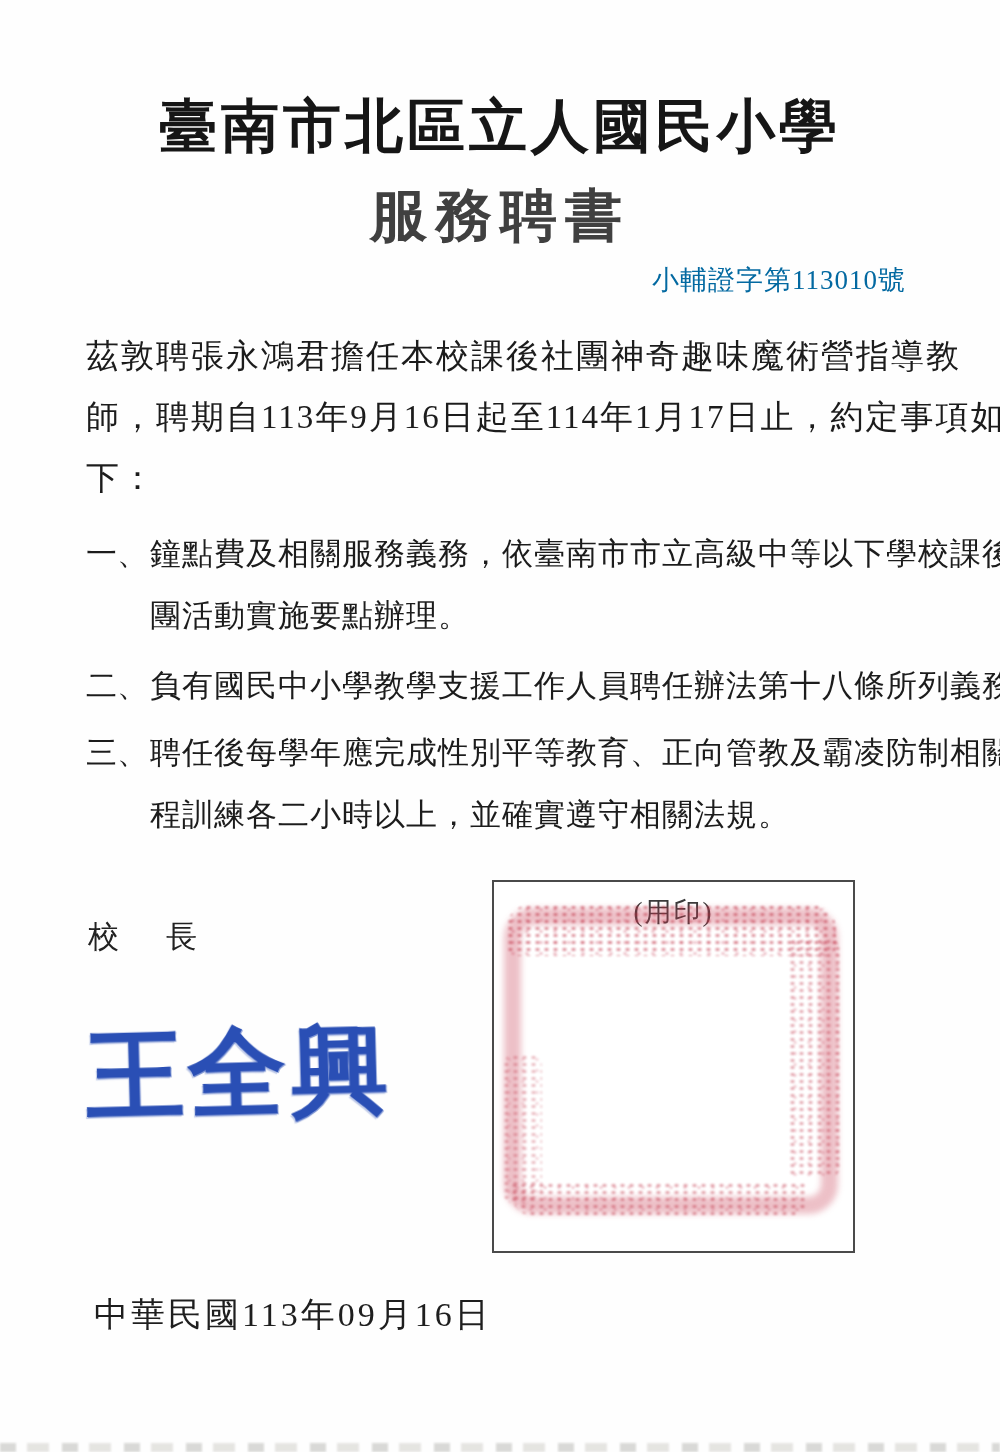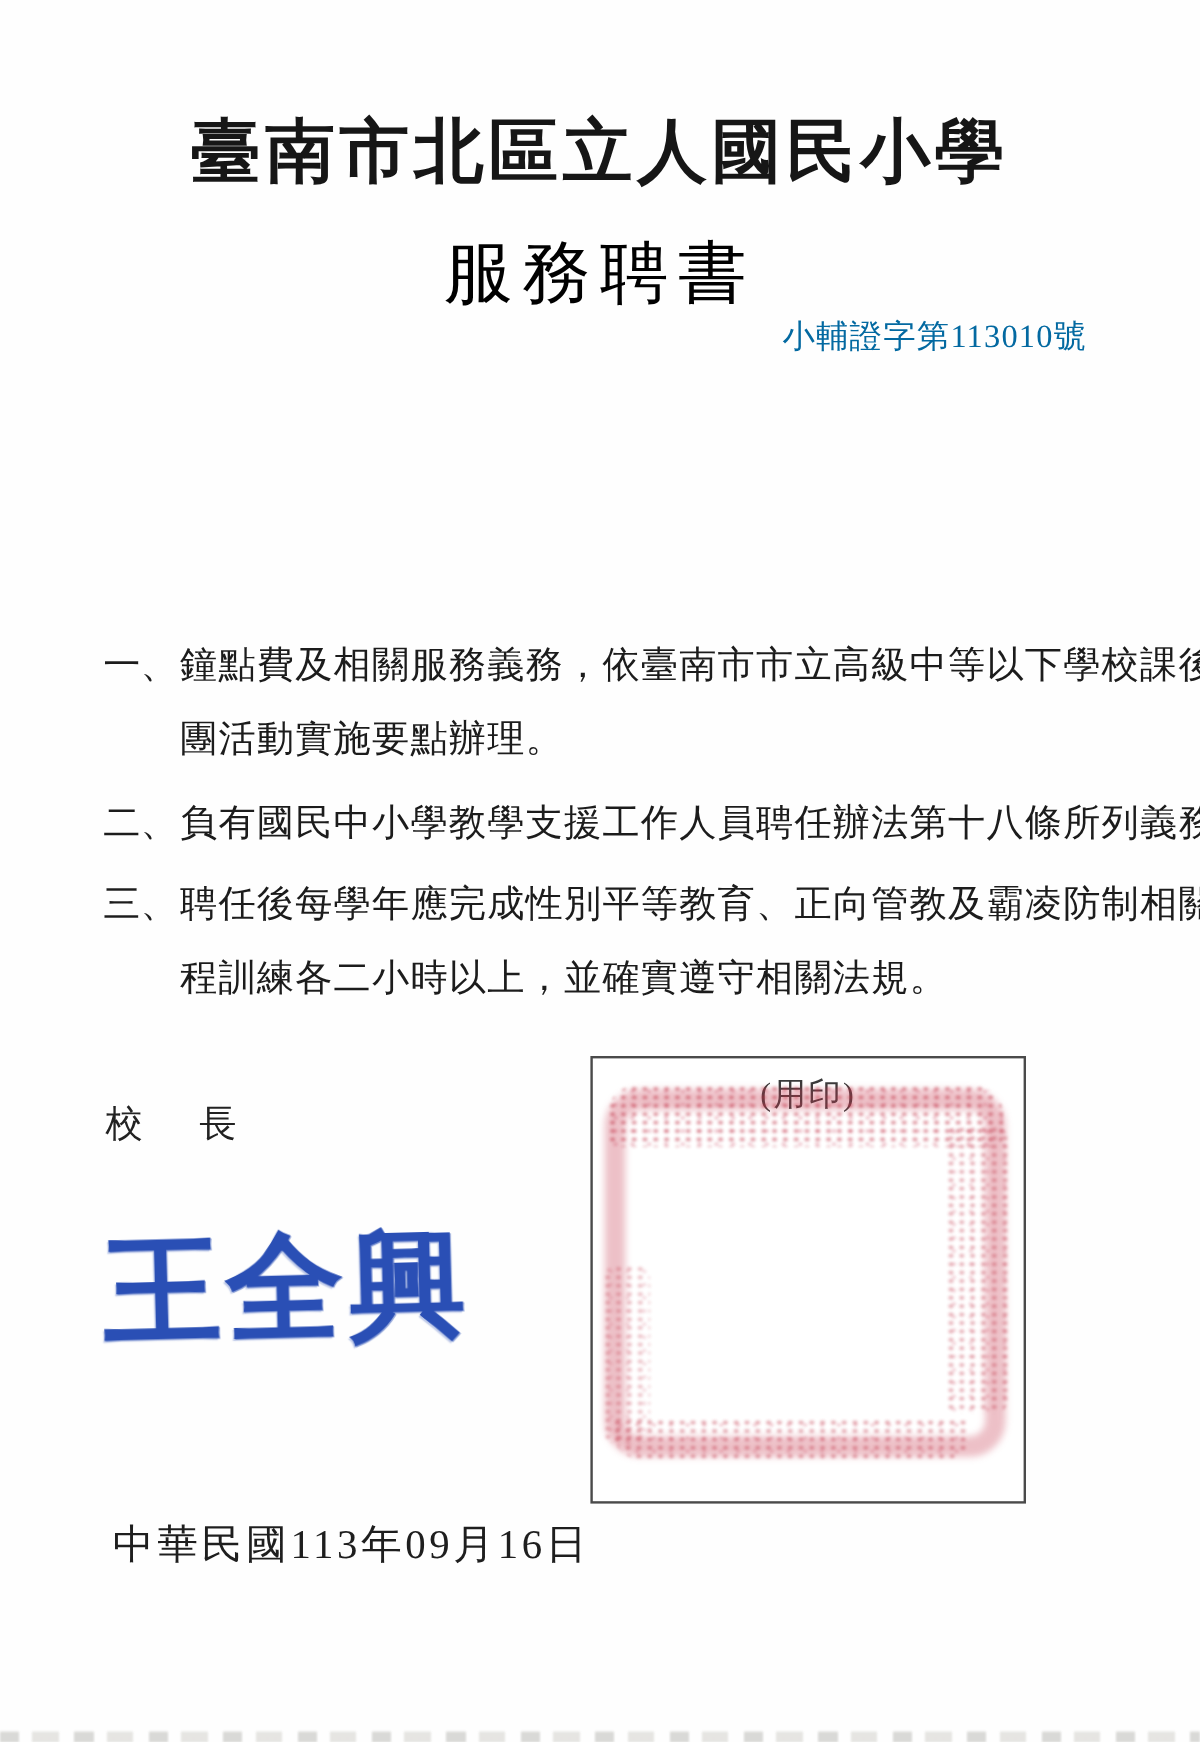--- a/index.html
+++ b/index.html
@@ -16,24 +16,23 @@
   .title-line1 {
     position: absolute; top: 88px; left: 0; right: 0;
     text-align: center;
     font-size: 58px; font-weight: bold;
     letter-spacing: 4px;
     color: #161616;
   }
   .title-line2 {
     position: absolute; top: 178px; left: 0; right: 0;
     text-align: center;
-    font-size: 57px; font-weight: normal;
+    font-size: 57px; font-weight: bold;
     letter-spacing: 8px;
-    color: #000000;
-    margin-top: 12px;
+    color: #404040;
   }
 
   .cert-number {
     position: absolute; top: 262px; right: 94px;
     font-size: 27px; letter-spacing: 1px;
     color: #0369a1;
   }
 
   .intro {
     position: absolute; top: 326px; left: 86px; right: 60px;
@@ -123,21 +122,21 @@
     border-radius: 10px 10px 20px 26px;
     opacity: 0.8;
   }
   .stamp-left {
     position: absolute; bottom: 10px; left: -2px; width: 40px; height: 150px;
     border-radius: 14px;
     opacity: 0.6;
   }
 
   .date-line {
-    position: absolute; top: 1264px; left: 94px;
+    position: absolute; top: 1292px; left: 94px;
     font-size: 34px; letter-spacing: 3px;
     color: #1e1e1e;
   }
 
   .bottom-artifact {
     position: absolute; bottom: 0; left: 0; right: 0; height: 9px;
     background: repeating-linear-gradient(90deg,
       rgba(105, 105, 95, 0.35) 0px, rgba(105, 105, 95, 0.35) 16px,
       rgba(0,0,0,0) 16px, rgba(0,0,0,0) 27px,
       rgba(130, 125, 110, 0.28) 27px, rgba(130, 125, 110, 0.28) 49px,
@@ -149,20 +148,25 @@
 </head>
 <body>
 
 <div class="page">
 
   <div class="title-line1">臺南市北區立人國民小學</div>
   <div class="title-line2">服務聘書</div>
 
   <div class="cert-number">小輔證字第113010號</div>
 
+  <div class="intro">
+    <div class="line">茲敦聘張永鴻君擔任本校課後社團神奇趣味魔術營指導教</div>
+    <div class="line">師，聘期自113年9月16日起至114年1月17日止，約定事項如</div>
+    <div class="line">下：</div>
+  </div>
 
   <div class="item item-1">
     <div class="num">一、</div>
     <div class="lines">
       <div class="line">鐘點費及相關服務義務，依臺南市市立高級中等以下學校課後社</div>
       <div class="line">團活動實施要點辦理。</div>
     </div>
   </div>
 
   <div class="item item-2">

